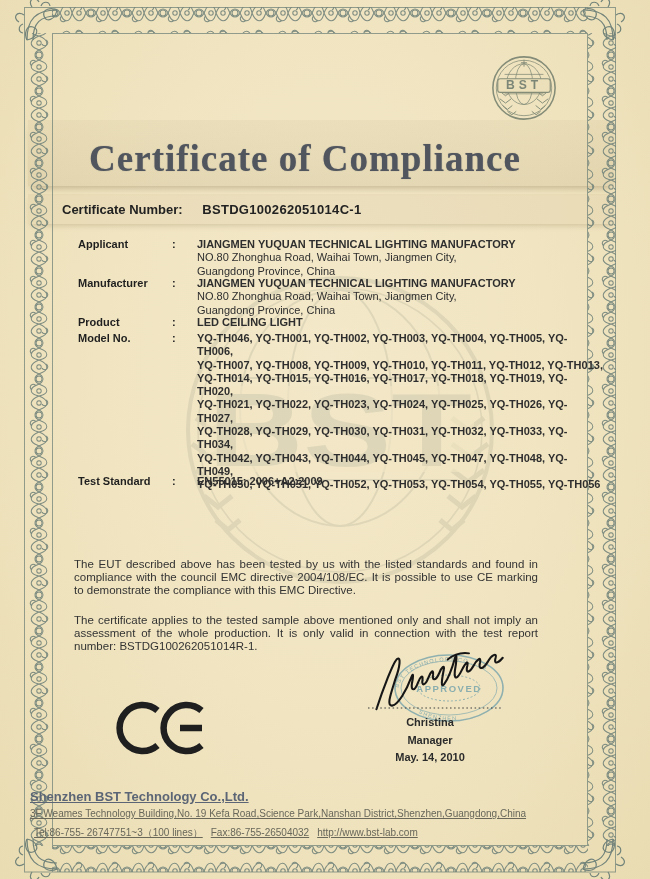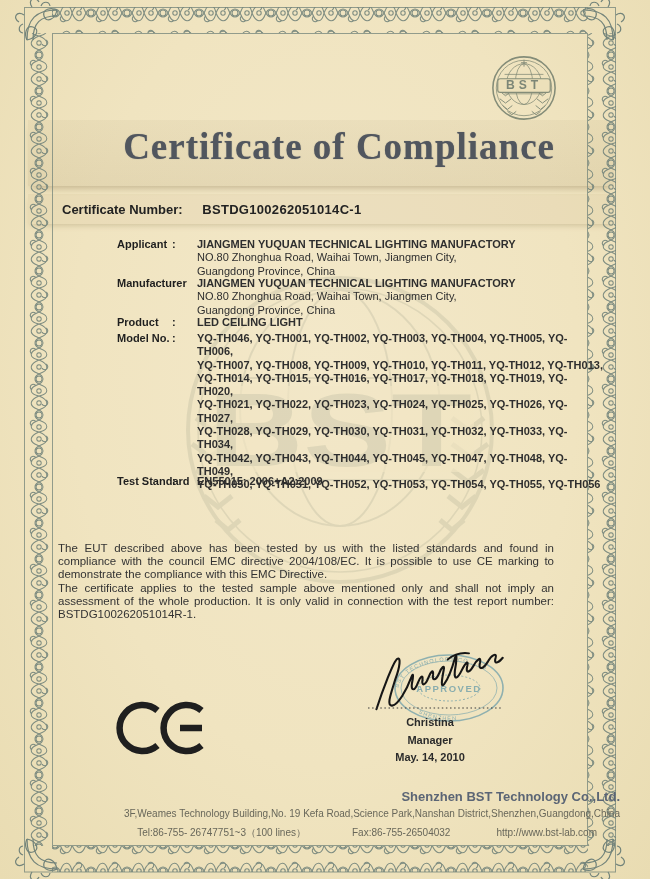--- a/index.html
+++ b/index.html
@@ -12,39 +12,39 @@
   .shade{position:absolute;left:28px;width:586px;pointer-events:none;}
   .shade-title{top:120px;height:66px;background:linear-gradient(180deg,rgba(150,130,85,0.07),rgba(150,130,85,0.14));box-shadow:0 6px 7px -4px rgba(110,90,50,0.35);}
   .shade-cert{top:194px;height:30px;background:rgba(150,130,85,0.07);box-shadow:0 4px 6px -3px rgba(110,90,50,0.28);}
   svg{position:absolute;overflow:visible;}
   .frame-svg{left:0;top:0;}
   .wm-svg{left:148px;top:258px;opacity:0.16;}
   .logo-svg{left:489px;top:53px;opacity:0.88;}
   .stamp-svg{left:360px;top:645px;}
   .ce-svg{left:116px;top:699px;}
   .title{
-    position:absolute;top:125px;left:55px;width:500px;text-align:right;
+    position:absolute;top:137px;left:55px;width:500px;text-align:center;
     font-family:"Liberation Serif", serif;font-weight:bold;font-size:37px;
     color:#51565e;letter-spacing:1px;text-shadow:0 0 1px rgba(81,86,94,0.55);
   }
   .certrow{position:absolute;top:202px;left:62px;font-size:13px;font-weight:bold;color:#222;}
   .certrow .cv{margin-left:16px;letter-spacing:0.3px;}
   .field{position:absolute;left:78px;width:525px;font-size:11px;line-height:13.3px;}
-  .flabel{position:absolute;left:0;top:0;font-weight:bold;color:#1f1f1f;margin-left:39px;}
+  .flabel{position:absolute;left:0;top:0;font-weight:bold;color:#1f1f1f;}
   .fcolon{position:absolute;left:94px;top:0;font-weight:bold;color:#1f1f1f;}
   .fvalue{margin-left:119px;color:#2e2e2e;}
   .vline.b{font-weight:bold;}
   .paras{position:absolute;top:542px;left:58px;width:496px;font-size:11.5px;line-height:13.2px;color:#333;}
-  .paras p{margin:0;text-align:justify;}
+  .paras p{margin:16px;text-align:justify;}
   .sigtext{position:absolute;left:365px;top:714px;width:130px;text-align:center;font-size:11px;font-weight:bold;color:#2b2b2b;line-height:17.5px;}
-  .footer{position:absolute;left:30px;width:590px;text-align:right;}
+  .footer{position:absolute;left:30px;width:590px;text-align:left;text-decoration:underline;}
   .f-company{top:789px;font-size:13px;font-weight:bold;color:#5b6575;}
   .f-address{top:808px;font-size:10px;color:#68675a;}
   .f-tel{top:826px;font-size:10px;color:#68675a;}
-  .f-tel span{margin:0 23px;}
+  .f-tel span{margin:0 4px;}
 </style>
 </head>
 <body>
 
 <div class="doc">
 
   <div class="shade shade-title"></div>
   <div class="shade shade-cert"></div>
 
   <svg class="wm-svg" width="384" height="360" viewBox="0 0 384 360">

